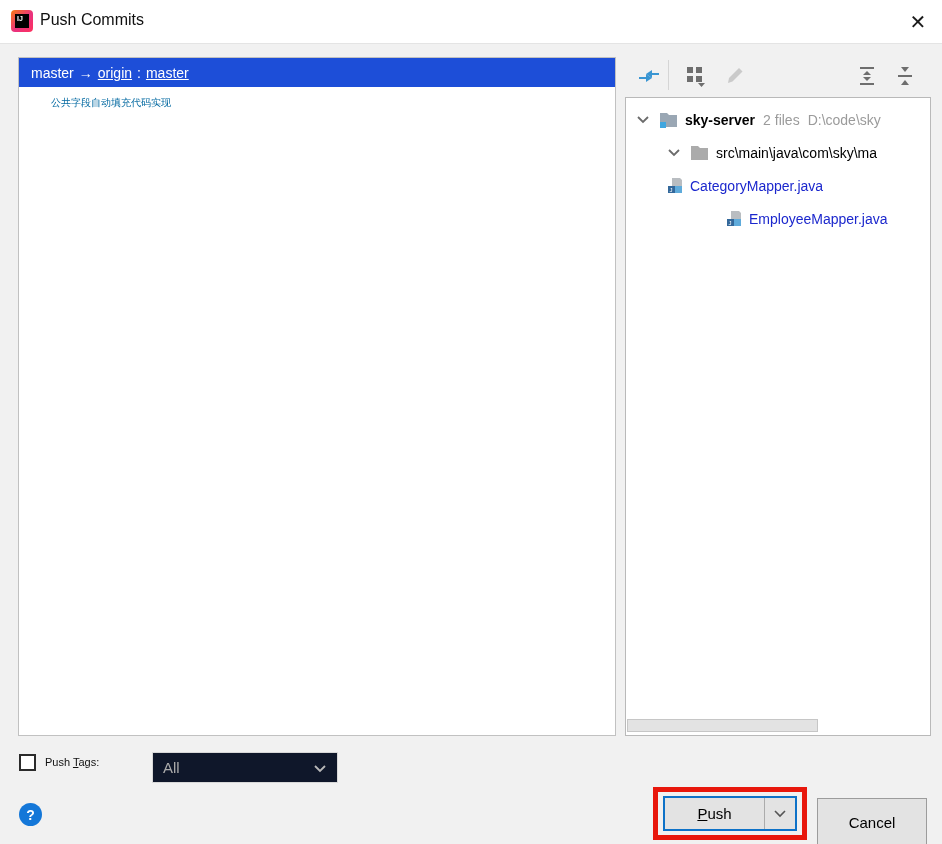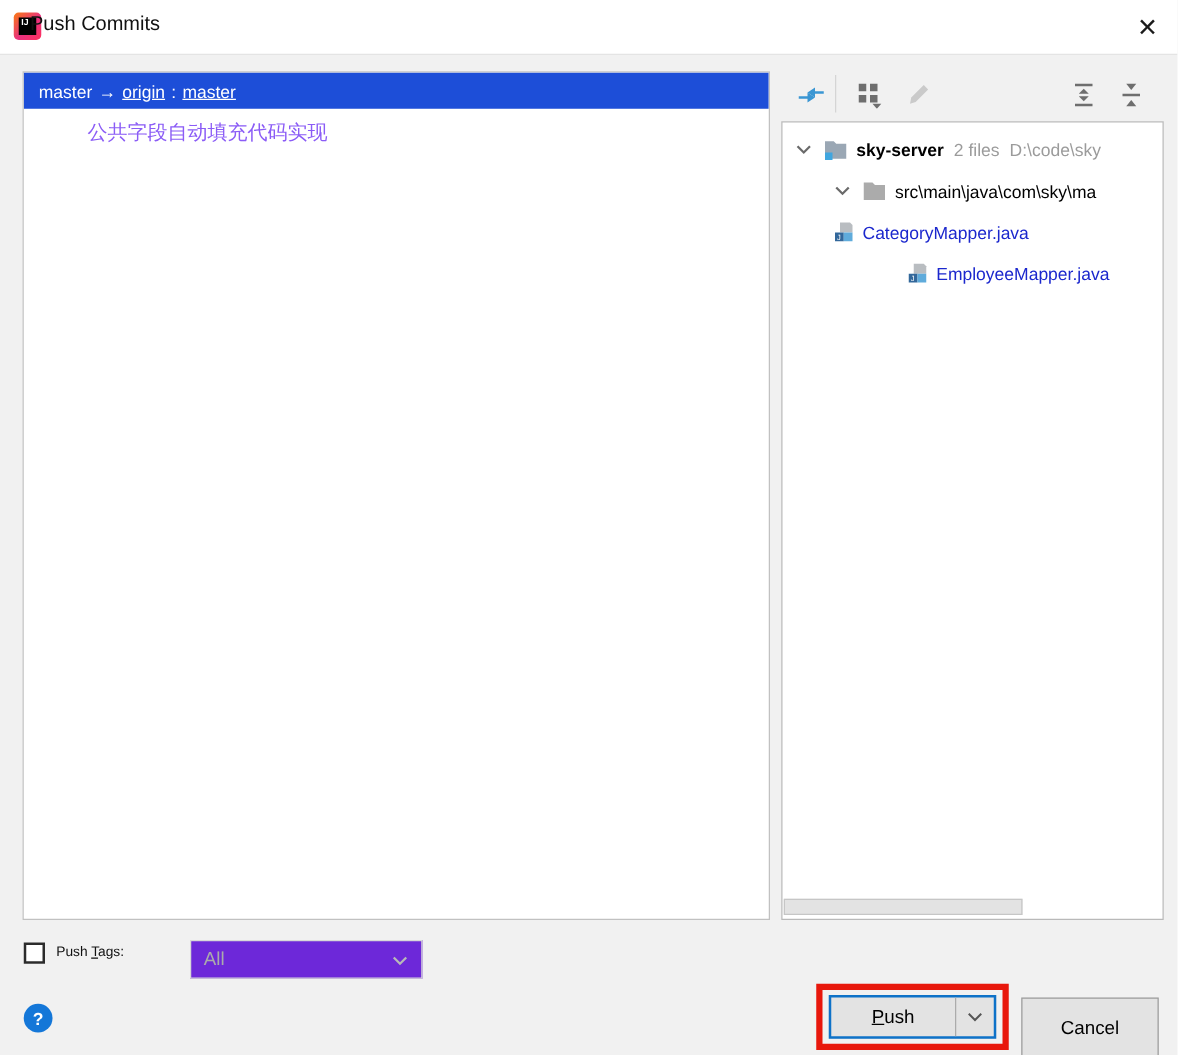--- a/index.html
+++ b/index.html
@@ -5,32 +5,32 @@
   html,body{margin:0;padding:0;}
   body{font-family:"Liberation Sans","DejaVu Sans",sans-serif;}
   .dialog{position:relative;width:942px;height:844px;background:#F1F1F1;overflow:hidden;}
 
   
   .titlebar{position:absolute;left:0;top:0;width:942px;height:43px;background:#FFFFFF;border-bottom:1px solid #E4E4E4;}
   .app-logo{position:absolute;left:11px;top:10px;width:22px;height:22px;border-radius:4px;
     background:linear-gradient(135deg,#F97A12 0%,#E9317F 55%,#FE315D 100%);}
   .app-logo .inner{position:absolute;left:4px;top:4px;width:14px;height:14px;background:#000;}
   .app-logo .mark{position:absolute;left:6px;top:5px;color:#fff;font-size:7px;font-weight:bold;letter-spacing:0;}
-  .win-title{position:absolute;left:24px;top:11px;font-size:16px;color:#111;}
+  .win-title{position:absolute;left:40px;top:11px;font-size:16px;color:#111;}
   .close-btn{position:absolute;left:900px;top:5px;width:36px;height:34px;display:flex;align-items:center;justify-content:center;
     font-size:20px;color:#1a1a1a;cursor:pointer;font-weight:300;}
 
   
   .commit-panel{position:absolute;left:18px;top:57px;width:598px;height:679px;background:#fff;
     border:1px solid #C1C1C1;box-sizing:border-box;overflow:hidden;}
   .branch-header{height:29px;background:#1d4ed8;color:#fff;font-size:14px;display:flex;align-items:center;
     padding-left:12px;white-space:nowrap;}
   .branch-header span{margin-right:5px;}
   .branch-link{text-decoration:underline;cursor:pointer;}
-  .commit-row{margin-top:9px;padding-left:51px;font-size:16px;color:#8b5cf6;}
+  .commit-row{margin-top:9px;padding-left:32px;font-size:10px;color:#0369a1;}
 
   
   .tb-icon{position:absolute;width:24px;height:24px;display:flex;align-items:center;justify-content:center;cursor:pointer;}
   .tb-sep{position:absolute;left:668px;top:60px;width:1px;height:30px;background:#D5D5D5;}
 
   
   .tree-panel{position:absolute;left:625px;top:97px;width:306px;height:639px;background:#fff;
     border:1px solid #B9B9B9;box-sizing:border-box;overflow:hidden;}
   .tree-row{height:33px;display:flex;align-items:center;white-space:nowrap;font-size:14px;color:#000;overflow:hidden;}
   .module-name{font-weight:bold;}
@@ -39,21 +39,21 @@
   .expander{flex:0 0 auto;display:flex;align-items:center;justify-content:center;width:16px;height:16px;cursor:pointer;}
   .node-icon{flex:0 0 auto;display:flex;align-items:center;margin:0 7px 0 8px;}
   .hscrollbar{position:absolute;left:627px;top:719px;width:191px;height:13px;background:#E3E3E3;
     border:1px solid #C6C6C6;box-sizing:border-box;}
 
   
   .checkbox{position:absolute;left:19px;top:754px;width:17px;height:17px;background:#fff;border:2px solid #2b2b2b;
     box-sizing:border-box;cursor:pointer;}
   .push-tags-label{position:absolute;left:45px;top:756px;font-size:11px;color:#111;cursor:default;}
   .mn{text-decoration:underline;}
-  .tags-dropdown{position:absolute;left:152px;top:752px;width:186px;height:31px;background:#6d28d9;
+  .tags-dropdown{position:absolute;left:152px;top:752px;width:186px;height:31px;background:#0f172a;
     border:1px solid #D8D8D8;box-sizing:border-box;display:flex;align-items:center;color:#ABABAB;font-size:15px;
     padding-left:10px;}
   .tags-dropdown .dd-arrow{position:absolute;right:10px;top:9px;}
   .help-btn{position:absolute;left:19px;top:803px;width:23px;height:23px;border-radius:50%;background:#1477D8;
     color:#fff;font-size:14px;font-weight:bold;display:flex;align-items:center;justify-content:center;cursor:pointer;}
 
   
   .annotation-red{position:absolute;left:653px;top:787px;width:154px;height:53px;border:5px solid #E8170C;
     box-sizing:border-box;pointer-events:none;}
   .push-btn{position:absolute;left:663px;top:796px;width:134px;height:35px;background:#E3E3E3;

